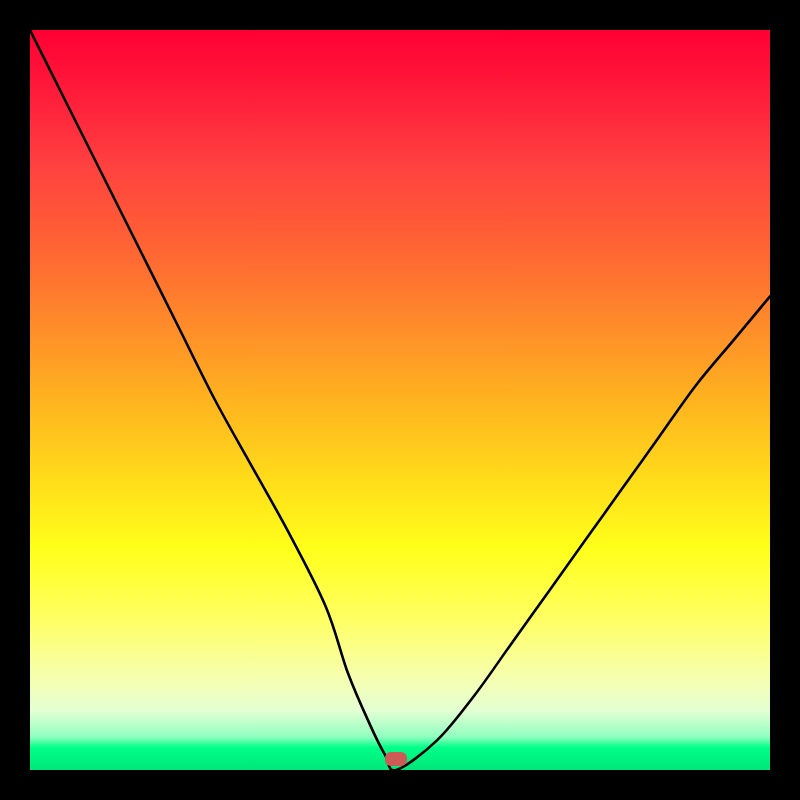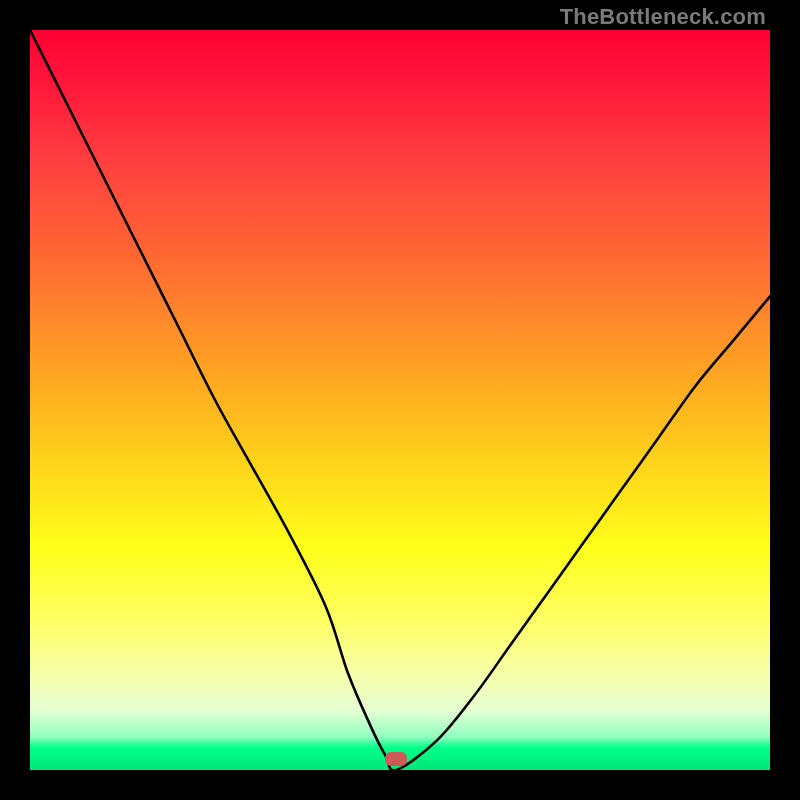--- a/index.html
+++ b/index.html
@@ -56,21 +56,20 @@
     border-radius: 6px;
     background: #cc5a55;
     transform: translate(-50%, -50%);
   }
 </style>
 </head>
 <body>
 
 <div class="stage">
 
-  <div class="watermark">TheBottleneck.com</div>
 
   <div class="plot-area">
 
     <svg class="curve-svg" viewBox="0 0 740 740" preserveAspectRatio="none">
       <path id="curve-path" fill="none" stroke="#000" stroke-width="2.6" stroke-linecap="round" stroke-linejoin="round" d="M 0.00 0.00 C 6.17 12.33, 24.67 49.33, 37.00 74.00 C 49.33 98.67, 61.67 123.33, 74.00 148.00 C 86.33 172.67, 98.67 197.33, 111.00 222.00 C 123.33 246.67, 135.67 271.33, 148.00 296.00 C 160.33 320.67, 172.67 346.57, 185.00 370.00 C 197.33 393.43, 209.67 414.40, 222.00 436.60 C 234.33 458.80, 246.67 479.77, 259.00 503.20 C 271.33 526.63, 286.13 553.77, 296.00 577.20 C 305.87 600.63, 310.80 624.07, 318.20 643.80 C 325.60 663.53, 334.23 682.03, 340.40 695.60 C 346.57 709.17, 350.88 717.80, 355.20 725.20 C 359.52 732.60, 357.67 742.47, 366.30 740.00 C 374.93 737.53, 394.05 722.73, 407.00 710.40 C 419.95 698.07, 431.67 682.03, 444.00 666.00 C 456.33 649.97, 468.67 631.47, 481.00 614.20 C 493.33 596.93, 505.67 579.67, 518.00 562.40 C 530.33 545.13, 542.67 527.87, 555.00 510.60 C 567.33 493.33, 579.67 476.07, 592.00 458.80 C 604.33 441.53, 616.67 424.27, 629.00 407.00 C 641.33 389.73, 653.67 371.23, 666.00 355.20 C 678.33 339.17, 690.67 325.60, 703.00 310.80 C 715.33 296.00, 733.83 273.80, 740.00 266.40"></path>
     </svg>
 
     <div id="marker" class="marker" style="left: 366.3px; top: 728.9px;"></div>
   </div>
 </div>

